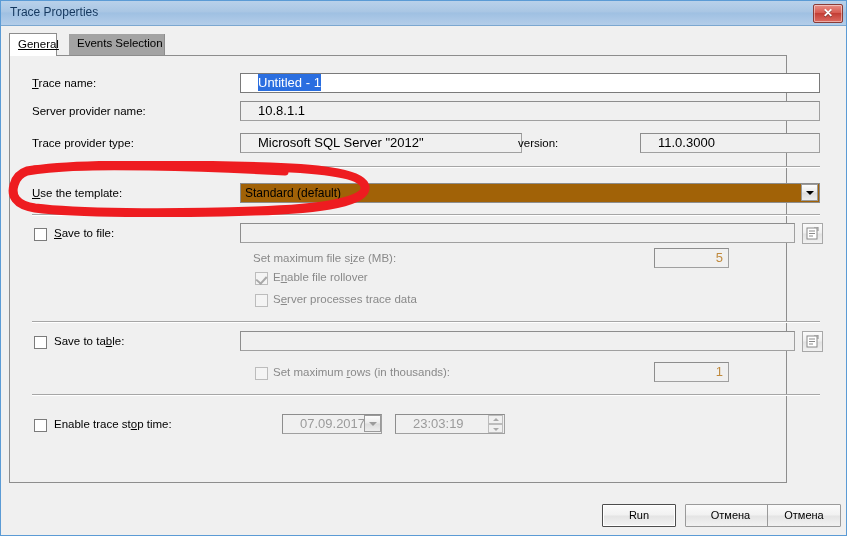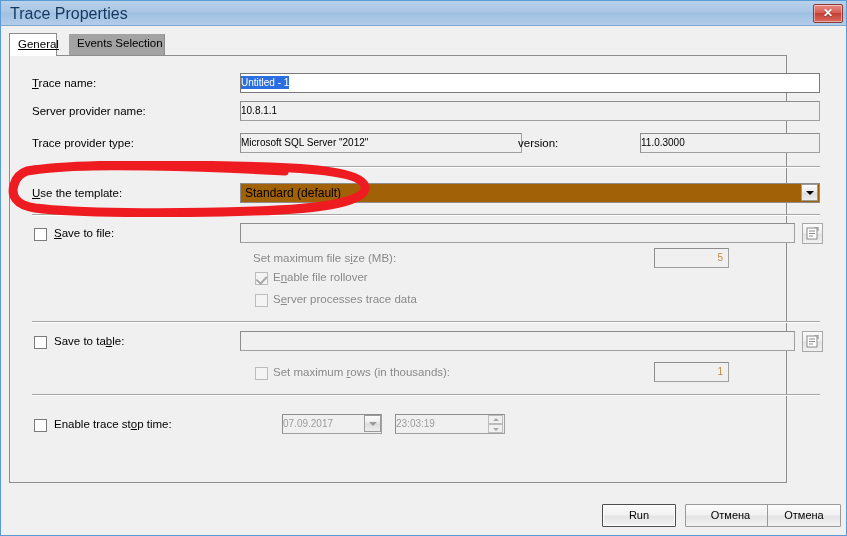--- a/index.html
+++ b/index.html
@@ -31,21 +31,21 @@
     width: 847px;
     height: 25px;
     background: linear-gradient(to bottom, #b9d1ea 0%, #a9c6e4 45%, #9fc0e2 50%, #b3cde9 100%);
     border-bottom: 1px solid #7ba7d0;
     box-sizing: border-box;
   }
   .titlebar-text {
     position: absolute;
     left: 9px;
     top: 4px;
-    font-size: 16px;
+    font-size: 12px;
     color: #14375e;
     white-space: nowrap;
   }
   .close-btn {
     position: absolute;
     right: 5px;
     top: 3px;
     width: 28px;
     height: 17px;
     border: 1px solid #8a3c37;
@@ -123,23 +123,23 @@
   .u { text-decoration: underline; }
 
   
   .field {
     position: absolute;
     box-sizing: border-box;
     border: 1px solid #a0a0a0;
     border-top-color: #8d8d8d;
     border-left-color: #8d8d8d;
     background: #ffffff;
-    font-size: 10px;
+    font-size: 13px;
     line-height: 18px;
-    padding: 0 0;
+    padding: 0 17px;
     color: #000;
     white-space: nowrap;
     overflow: hidden;
   }
   .field.ro { background: #f0f0f0; color: #000; }
   .field.disabled { background: #f0f0f0; color: #9b9b9b; }
   .field.num { text-align: right; padding-right: 5px; color: #c08a3e; }
   .sel {
     background: #2a6ee0;
     color: #ffffff;

